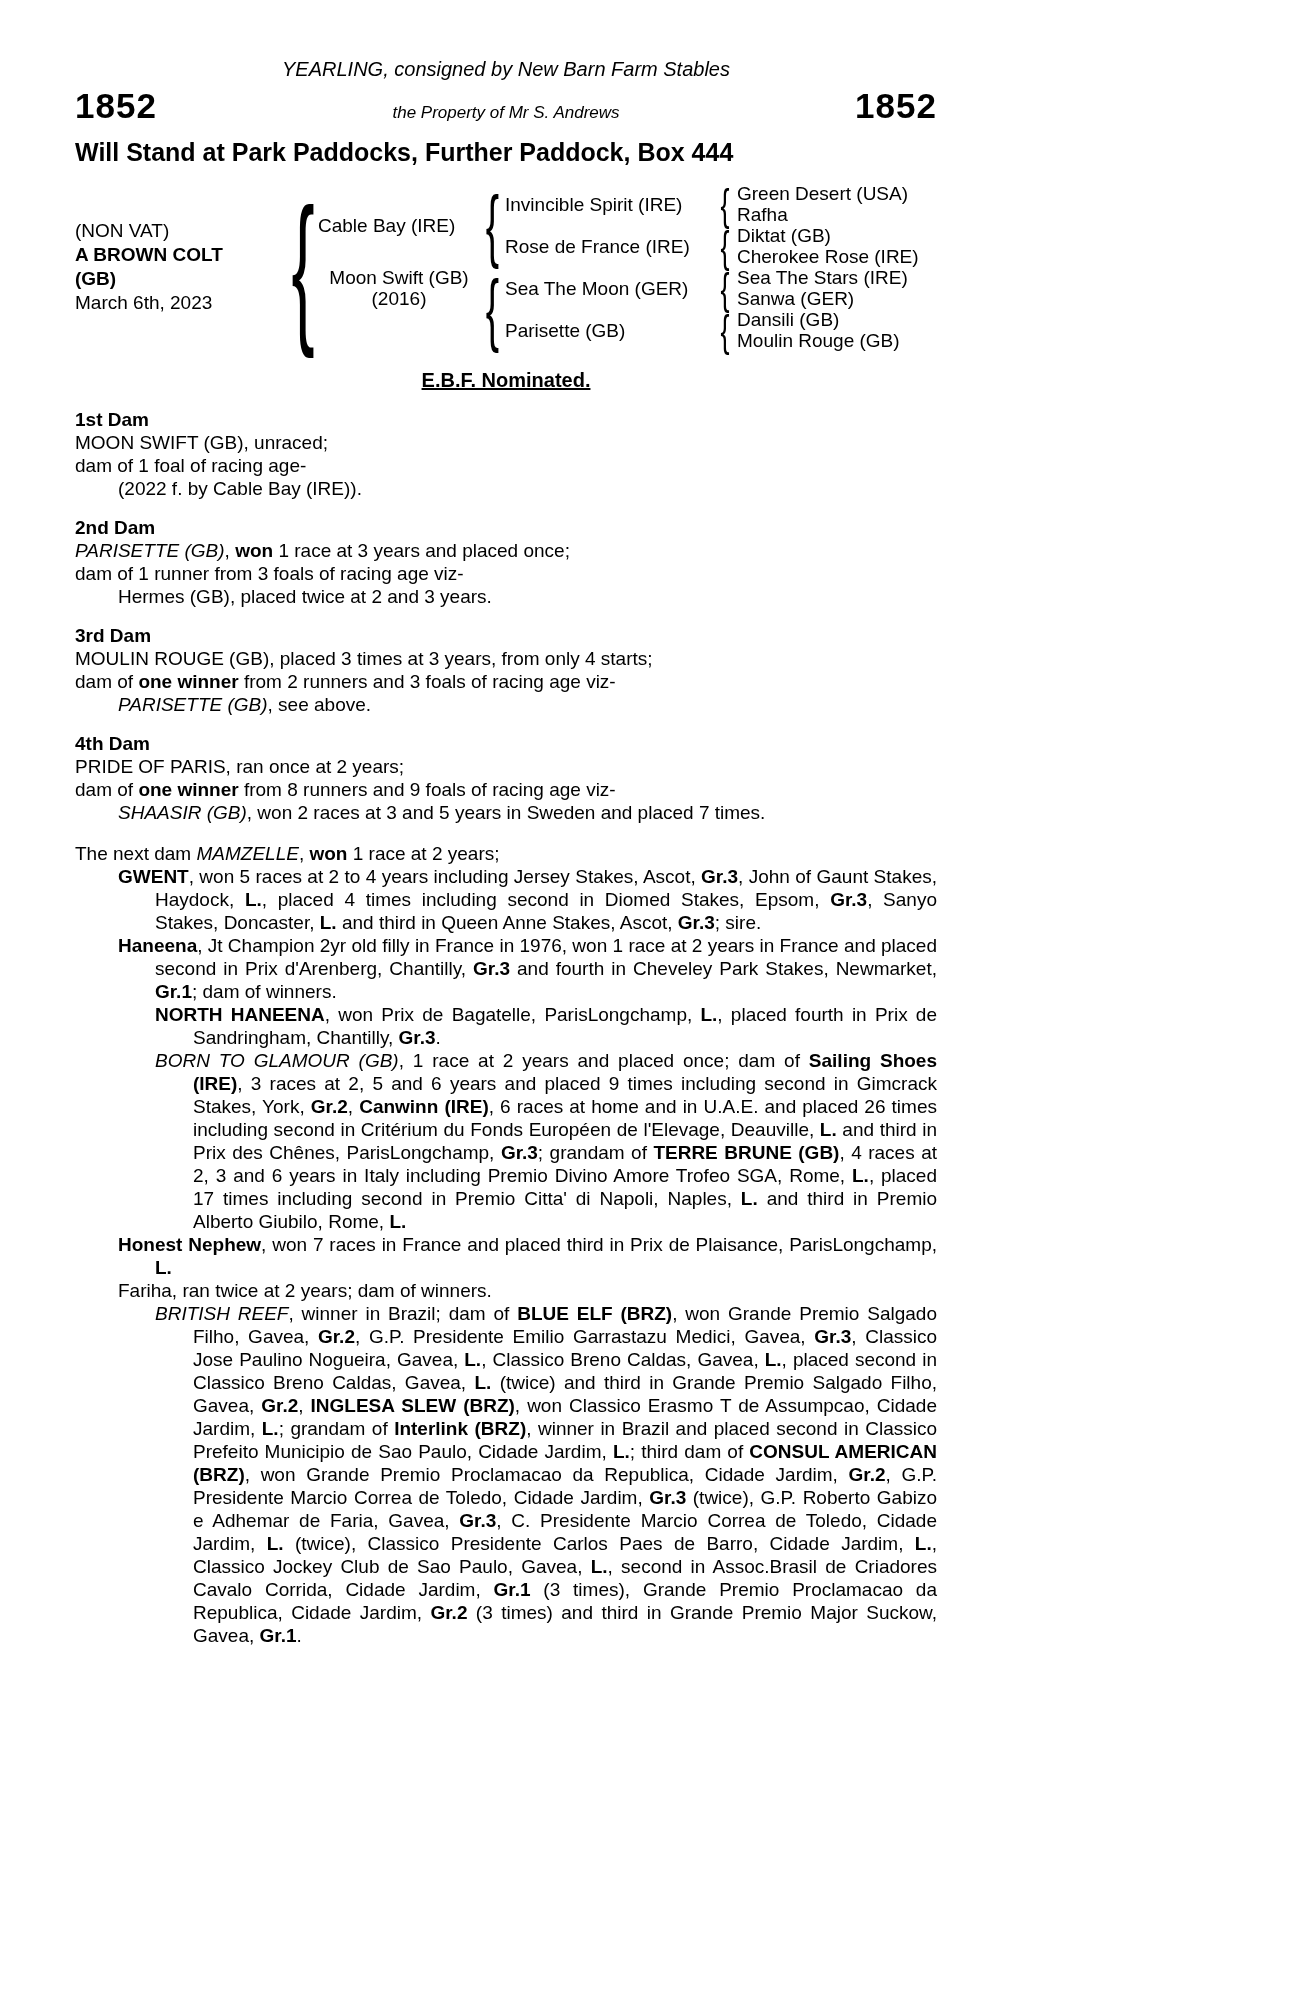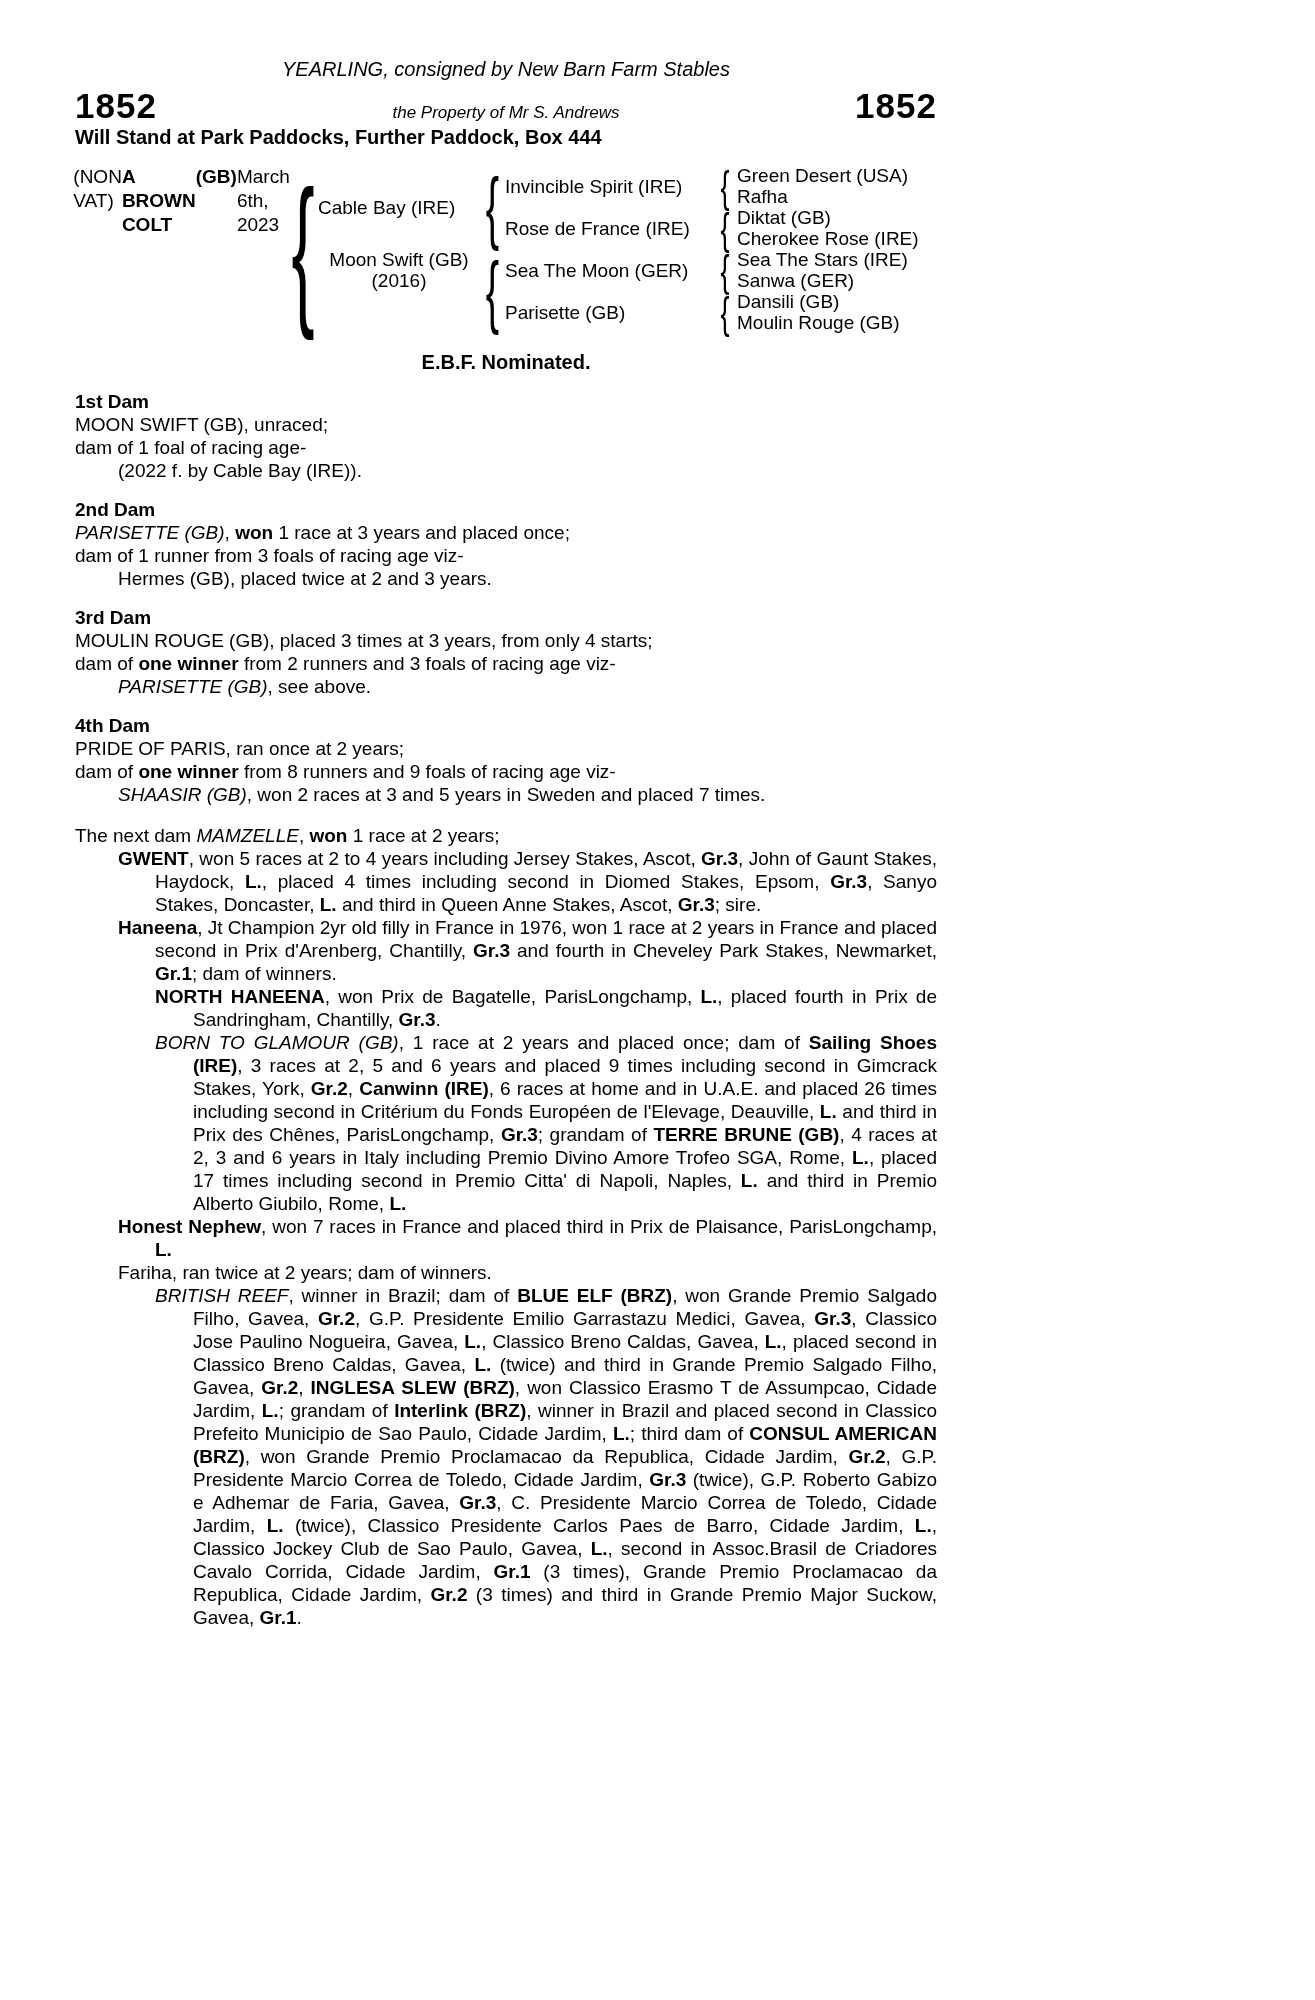--- a/index.html
+++ b/index.html
@@ -8,40 +8,40 @@
     width:1315px;min-height:2000px;background:#fff;color:#000;
     font-family:"Liberation Sans","DejaVu Sans",sans-serif;
     font-size:19px;padding:56px 378px 60px 75px;position:relative;
   }
   .b{font-weight:bold;}
   .i{font-style:italic;}
   .consignor{text-align:center;font-style:italic;font-size:20px;line-height:26px;}
   .lot-row{display:flex;justify-content:space-between;align-items:baseline;margin-top:4px;}
   .lot-number{font-size:35px;font-weight:bold;letter-spacing:1px;}
   .property-line{font-style:italic;font-size:17px;}
-  .stand-line{font-weight:bold;font-size:20px;}
+  .stand-line{font-weight:bold;font-size:25px;margin-top:12px;}
 
   
   .ped{display:grid;grid-template-columns:213px 30px 162px 25px 208px 24px 1fr;
        grid-template-rows:repeat(8,21px);margin-top:16px;}
   .ped .cell{display:flex;align-items:center;line-height:21px;}
-  .ped-details{grid-area:1/1/9/2;display:flex;flex-direction:row;justify-content:center;line-height:24px;}
+  .ped-details{grid-area:1/1/9/2;display:flex;flex-direction:column;justify-content:center;line-height:24px;}
   .brace{display:flex;align-items:center;justify-content:center;line-height:1;font-weight:400;}
   .brace.big{grid-area:1/2/9/3;font-size:165px;transform:scaleX(.42);}
   .brace.med{font-size:80px;transform:scaleX(.5);}
   .brace.small{font-size:45px;transform:scaleX(.6);}
   .m0{grid-area:1/4/5/5;}.m1{grid-area:5/4/9/5;}
   .sire{grid-area:1/3/5/4;}
   .dam{grid-area:5/3/9/4;flex-direction:column;align-items:flex-start;line-height:23px;}
   .r0{grid-area:1/5/3/6;}.r1{grid-area:3/5/5/6;}.r2{grid-area:5/5/7/6;}.r3{grid-area:7/5/9/6;}
   .s0{grid-area:1/6/3/7;}.s1{grid-area:3/6/5/7;}.s2{grid-area:5/6/7/7;}.s3{grid-area:7/6/9/7;}
   .t0{grid-area:1/7/2/8;}.t1{grid-area:2/7/3/8;}.t2{grid-area:3/7/4/8;}.t3{grid-area:4/7/5/8;}
   .t4{grid-area:5/7/6/8;}.t5{grid-area:6/7/7/8;}.t6{grid-area:7/7/8/8;}.t7{grid-area:8/7/9/8;}
 
-  .ebf{text-align:center;font-weight:bold;font-size:20px;margin-top:18px;}
+  .ebf{text-align:center;font-weight:bold;font-size:20px;margin-top:18px;text-decoration:underline;}
 
   #body-blocks{margin-top:0;}
   .sec-heading{font-weight:bold;margin-top:16px;line-height:23px;}
   .para{line-height:23px;text-align:justify;}
 </style>
 </head>
 <body>
 
 <div class="page">
 

